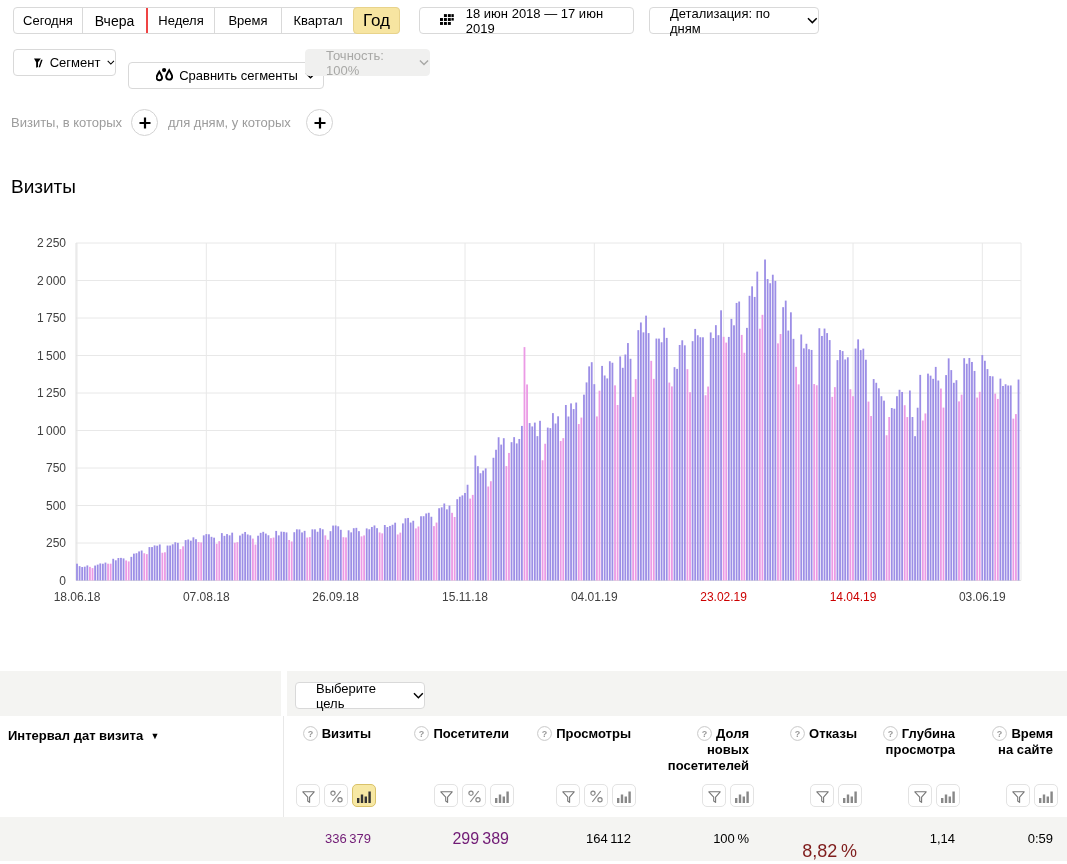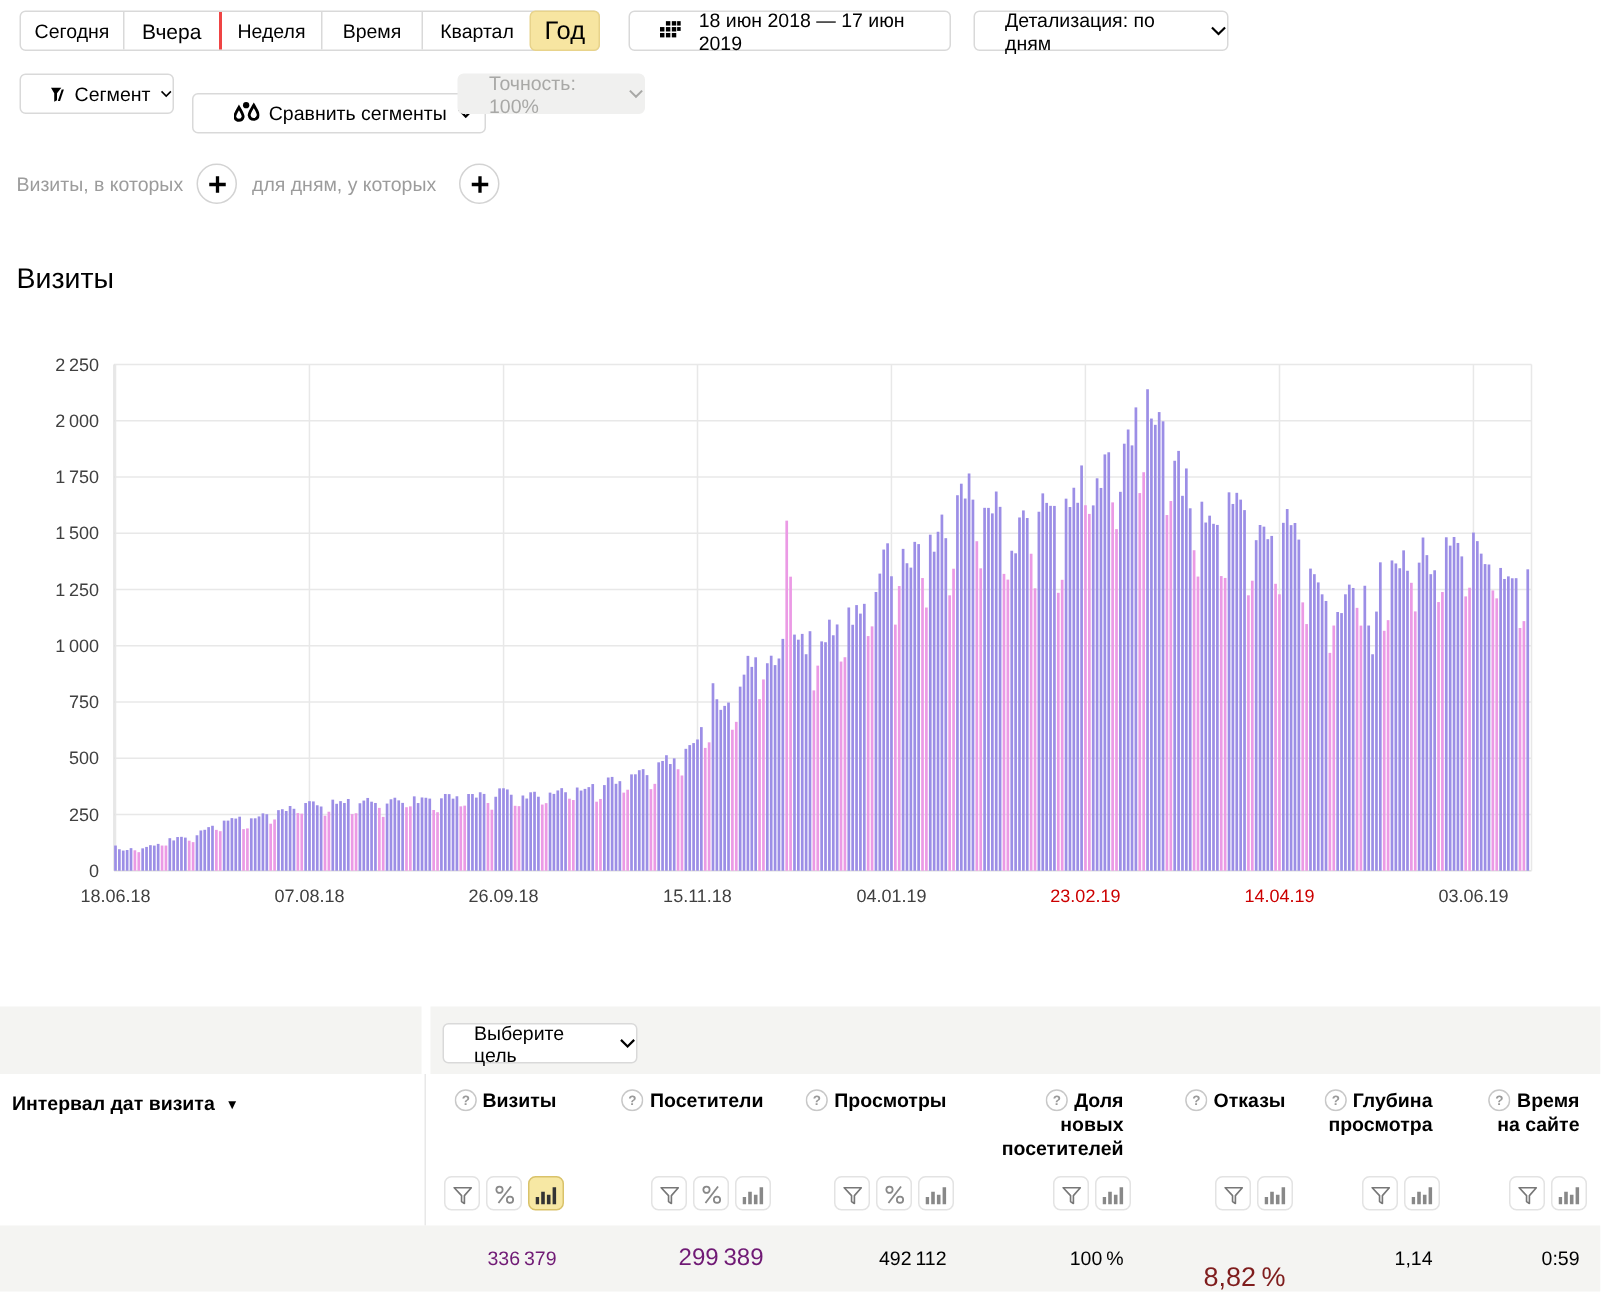--- a/index.html
+++ b/index.html
@@ -594,18 +594,18 @@
             <rect x="3.8" y="4.5" width="2.4" height="8.5"></rect>
             <rect x="7.6" y="6.5" width="2.4" height="6.5"></rect>
             <rect x="11.4" y="1.5" width="2.4" height="11.5"></rect>
           </g>
         </svg></span></div>
   </div>
 
 <div style="position:absolute;left:0;top:817px;width:1067px;height:44px;background:#f4f4f2">
   <div style="position:absolute;right:696px;top:0;font-size:13px;line-height:44px;color:#701a75">336 379</div>
     <div style="position:absolute;right:558px;top:0;font-size:16px;line-height:44px;color:#701a75">299 389</div>
-    <div style="position:absolute;right:436px;top:0;font-size:13px;line-height:44px;color:#000">492 112</div>
+    <div style="position:absolute;right:436px;top:0;font-size:13px;line-height:44px;color:#000">164 112</div>
     <div style="position:absolute;right:318px;top:0;font-size:13px;line-height:44px;color:#000">100 %</div>
     <div style="position:absolute;right:210px;top:12px;font-size:18px;line-height:44px;color:#7f1d1d">8,82 %</div>
     <div style="position:absolute;right:112px;top:0;font-size:13px;line-height:44px;color:#000">1,14</div>
     <div style="position:absolute;right:14px;top:0;font-size:13px;line-height:44px;color:#000">0:59</div>
 </div>
 
 </body></html>

